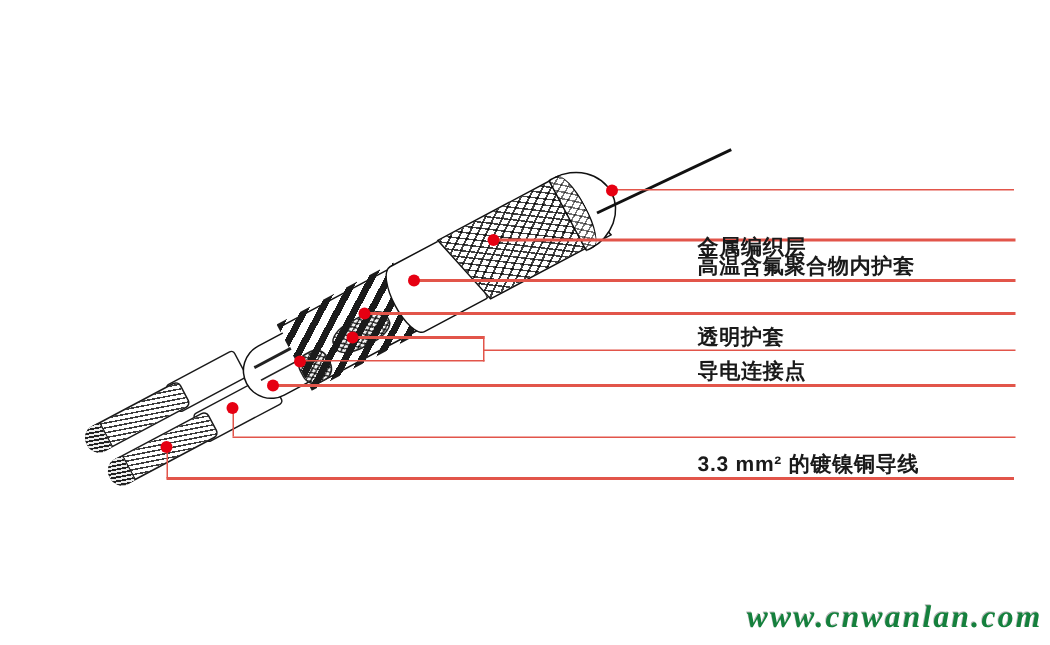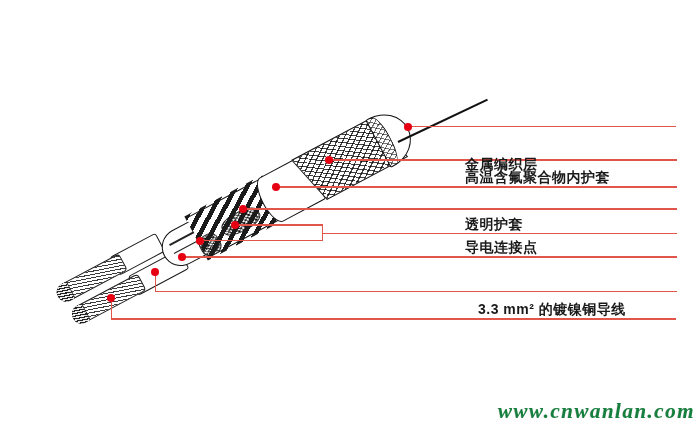--- a/index.html
+++ b/index.html
@@ -140,17 +140,17 @@
   <div class="dot z11" style="left:235px;top:224.5px;"></div>
   <div class="dot z11" style="left:200px;top:240.5px;"></div>
   <div class="dot z11" style="left:182px;top:257px;"></div>
   <div class="dot z11" style="left:155px;top:271.5px;"></div>
   <div class="dot z11" style="left:111px;top:297.5px;"></div>
 
   <div class="lbl z12" style="top:156px;">金属编织层</div>
   <div class="lbl z12" style="top:169px;">高温含氟聚合物内护套</div>
   <div class="lbl z12" style="top:216px;">透明护套</div>
   <div class="lbl z12" style="top:239px;">导电连接点</div>
-  <div class="lbl z12" style="top:301px;margin-left:13px;">3.3 mm² 的镀镍铜导线</div>
+  <div class="lbl z12" style="top:301px;">3.3 mm² 的镀镍铜导线</div>
 
   <div class="wm z12">www.cnwanlan.com</div>
 
 </div>
 
 </body></html>

